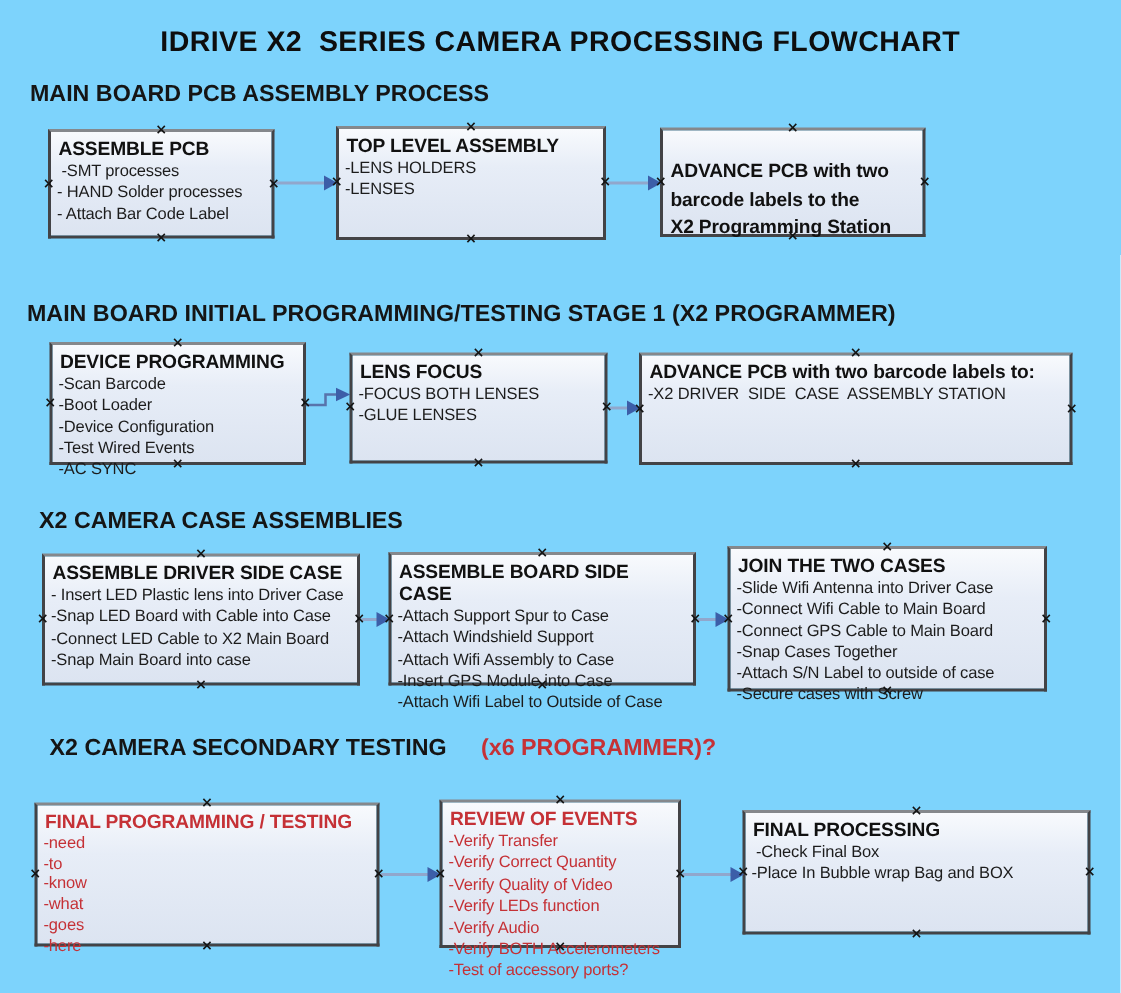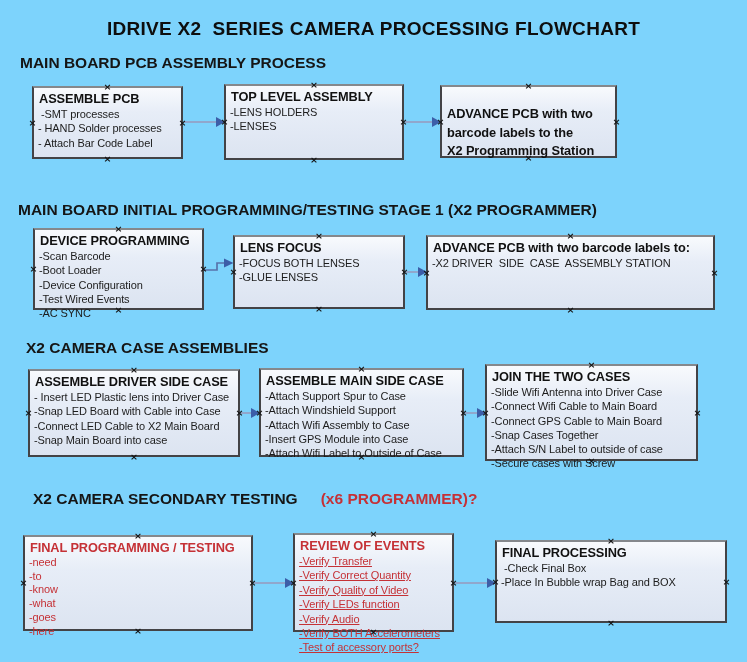--- a/index.html
+++ b/index.html
@@ -31,21 +31,21 @@
     padding:3px 5px 0 5px;white-space:pre-line;letter-spacing:-.1px;
   }
   .box-items{padding:1px 5px 0 4px;}
   .box-item{
     font-size:11px;line-height:14.3px;white-space:pre-wrap;letter-spacing:-.1px;color:#1c1c1c;
   }
   .box.red .box-title{color:#c53136;}
   .box.red .box-item{color:#c53136;}
   .bx3 .box-title{line-height:18.5px;padding-top:6px;margin-top:12px;}
   .bx10 .box-item{line-height:13.7px;}
-  .bx11 .box-item{line-height:14.4px;text-decoration:underline;}
+  .bx11 .box-item{line-height:14.4px;}
 
   .bx1{left:32px;top:86px;width:151px;height:73px;}
   .bx2{left:224px;top:84px;width:180px;height:76px;}
   .bx3{left:440px;top:85px;width:177px;height:73px;}
   .bx4{left:33px;top:228px;width:171px;height:82px;}
   .bx5{left:233px;top:235px;width:172px;height:74px;}
   .bx6{left:426px;top:235px;width:289px;height:75px;}
   .bx7{left:28px;top:369px;width:212px;height:88px;}
   .bx8{left:259px;top:368px;width:205px;height:89px;}
   .bx9{left:485px;top:364px;width:213px;height:97px;}
@@ -165,21 +165,21 @@
         <div class="box-item">-Snap LED Board with Cable into Case</div>
         <div class="box-item">-Connect LED Cable to X2 Main Board</div>
         <div class="box-item">-Snap Main Board into case</div>
       </div>
   <span class="cp cp-t">×</span>
       <span class="cp cp-b">×</span>
       <span class="cp cp-l">×</span>
       <span class="cp cp-r">×</span>
     </div>
   <div class="box bx8">
-    <div class="box-title">ASSEMBLE MAIN SIDE CASE</div>
+    <div class="box-title">ASSEMBLE BOARD SIDE CASE</div>
     <div class="box-items">
         <div class="box-item">-Attach Support Spur to Case</div>
         <div class="box-item">-Attach Windshield Support</div>
         <div class="box-item">-Attach Wifi Assembly to Case</div>
         <div class="box-item">-Insert GPS Module into Case</div>
         <div class="box-item">-Attach Wifi Label to Outside of Case</div>
       </div>
   <span class="cp cp-t">×</span>
       <span class="cp cp-b">×</span>
       <span class="cp cp-l">×</span>

